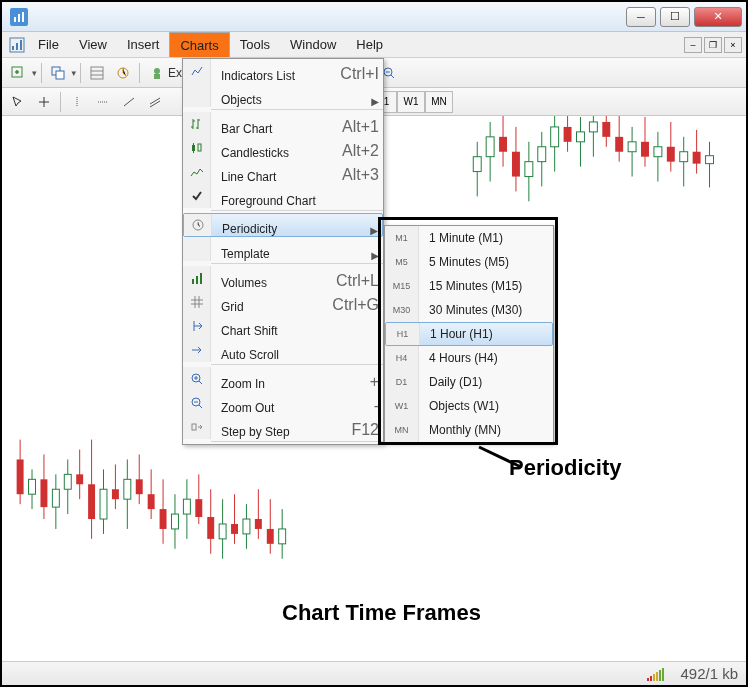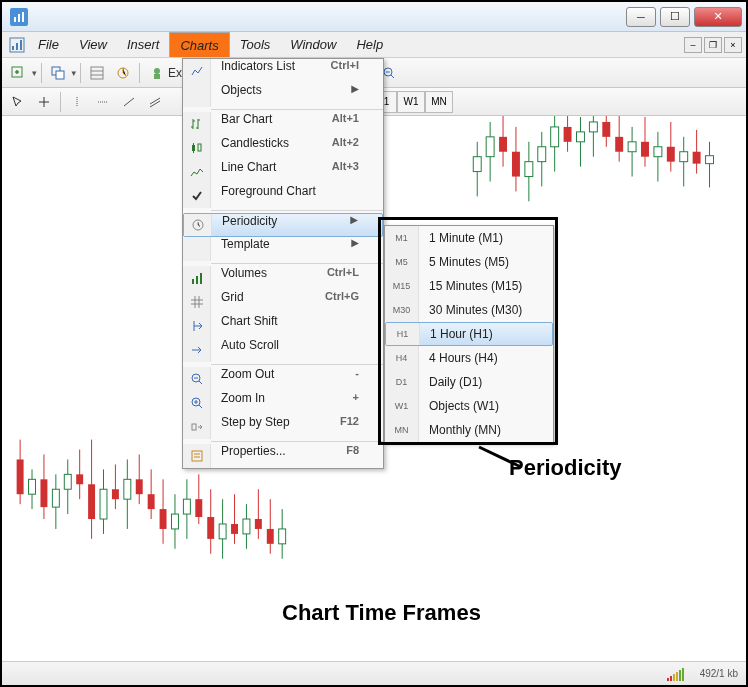--- a/index.html
+++ b/index.html
@@ -10,48 +10,48 @@
 .app-icon { width: 18px; height: 18px; background: #4a90d9; border-radius: 2px; display: flex; align-items: center; justify-content: center; }
 .app-icon svg { width: 12px; height: 12px; }
 .window-controls { display: flex; gap: 4px; }
 .win-btn { width: 30px; height: 20px; border: 1px solid #888; border-radius: 3px; display: flex; align-items: center; justify-content: center; font-size: 11px; background: linear-gradient(to bottom, #fefefe, #e0e0e0); cursor: pointer; }
 .win-btn.min { color: #333; }
 .win-btn.max { }
 .win-btn.close { background: linear-gradient(to bottom, #e88, #c33); color: #fff; width: 48px; }
 
 .menubar { height: 26px; background: #f0f0f0; display: flex; align-items: stretch; border-bottom: 1px solid #d0d0d0; padding-left: 4px; position: relative; }
 .menubar-icon { width: 22px; display: flex; align-items: center; justify-content: center; }
-.menu-item { padding: 0 10px; display: flex; align-items: center; font-size: 13px; color: #222; cursor: pointer; font-style: italic; }
+.menu-item { padding: 0 10px; display: flex; align-items: center; font-size: 13px; color: #222; cursor: pointer; }
 .menu-item.open { background: #f97316; border: 1px solid #aaa; border-bottom: none; }
 .menubar-right { margin-left: auto; display: flex; align-items: center; gap: 2px; padding-right: 4px; }
 .smallwin { width: 18px; height: 16px; border: 1px solid #aaa; background: #eee; font-size: 9px; display: flex; align-items: center; justify-content: center; }
 
 .toolbar { height: 30px; background: linear-gradient(to bottom, #fafafa, #ececec); border-bottom: 1px solid #c8c8c8; display: flex; align-items: center; padding: 0 4px; gap: 2px; position: relative; }
 .tb-btn { width: 24px; height: 24px; display: flex; align-items: center; justify-content: center; border: 1px solid transparent; cursor: pointer; font-size: 12px; }
 .tb-sep { width: 1px; height: 20px; background: #c0c0c0; margin: 0 2px; }
 .tb-text { font-size: 12px; color: #333; padding: 0 6px; display: flex; align-items: center; gap: 4px; }
 .tf-btn { width: 28px; height: 22px; border: 1px solid #bbb; background: #f5f5f5; font-size: 10px; display: flex; align-items: center; justify-content: center; cursor: pointer; }
 .tf-btn.active { background: #d8e8f8; border-color: #6a9; }
 
 .toolbar2 { height: 28px; background: linear-gradient(to bottom, #fafafa, #ececec); border-bottom: 1px solid #c8c8c8; display: flex; align-items: center; padding: 0 4px; gap: 2px; }
 
 .chart-area { position: absolute; top: 114px; left: 0; right: 0; bottom: 28px; background: #fff; }
 .chart-svg { width: 100%; height: 100%; }
 
-.statusbar { position: absolute; bottom: 0; left: 0; right: 0; height: 24px; background: linear-gradient(to bottom, #f5f5f5, #e8e8e8); border-top: 1px solid #ccc; display: flex; align-items: center; justify-content: flex-end; padding: 0 8px; gap: 16px; font-size: 10px; color: #555; }
+.statusbar { position: absolute; bottom: 0; left: 0; right: 0; height: 24px; background: linear-gradient(to bottom, #f5f5f5, #e8e8e8); border-top: 1px solid #ccc; display: flex; align-items: center; justify-content: flex-end; padding: 0 8px; gap: 16px; font-size: 15px; color: #555; }
 .status-bars { display: flex; align-items: flex-end; gap: 1px; height: 14px; }
 .status-bars span { width: 2px; background: #888; }
 
 
 .dropdown { position: absolute; top: 56px; left: 180px; width: 202px; background: #f8f8f8; border: 1px solid #969696; box-shadow: 2px 2px 4px rgba(0,0,0,0.25); z-index: 100; }
-.dd-item { height: 24px; display: flex; align-items: flex-start; font-size: 12px; color: #222; cursor: pointer; position: relative; padding-right: 24px; }
+.dd-item { height: 24px; display: flex; align-items: flex-end; font-size: 12px; color: #222; cursor: pointer; position: relative; padding-right: 4px; }
 .dd-item.highlighted { background: linear-gradient(to bottom, #e8f2fc, #c8dff5); border: 1px solid #7faedb; border-radius: 2px; height: 24px; }
 .dd-icon-col { width: 28px; display: flex; align-items: center; justify-content: center; border-right: 1px solid #e0e0e0; height: 100%; background: #f0f0f0; }
 .dd-label { flex: 1; padding-left: 10px; }
-.dd-shortcut { color: #666; font-size: 11px; font-weight: bold; }
+.dd-shortcut { color: #666; font-size: 16px; }
 .dd-arrow { color: #555; font-size: 10px; }
 .dd-sep { height: 1px; background: #d4d4d4; margin: 2px 0 2px 28px; }
 
 .submenu { position: absolute; top: 223px; left: 382px; width: 170px; background: #f8f8f8; border: 1px solid #969696; box-shadow: 2px 2px 4px rgba(0,0,0,0.25); z-index: 101; }
 .sub-item { height: 24px; display: flex; align-items: center; font-size: 12px; color: #222; cursor: pointer; }
 .sub-item.highlighted { background: linear-gradient(to bottom, #e8f2fc, #c8dff5); border: 1px solid #7faedb; border-radius: 2px; }
 .sub-icon-col { width: 34px; display: flex; align-items: center; justify-content: center; border-right: 1px solid #e0e0e0; height: 100%; background: #f0f0f0; font-size: 9px; color: #666; }
 .sub-label { flex: 1; padding-left: 10px; }
 
 .annotation-box { position: absolute; top: 215px; left: 376px; width: 180px; height: 228px; border: 3px solid #000; pointer-events: none; z-index: 200; }
@@ -510,57 +510,47 @@
           <path d="M2 7h8M8 4l3 3-3 3" fill="none" stroke="#3a6ab5"></path>
         </svg>
       </div>
       <div class="dd-label">Auto Scroll</div>
     </div>
     <div class="dd-sep"></div>
     <div class="dd-item">
       <div class="dd-icon-col">
         <svg width="14" height="14">
           <circle cx="6" cy="6" r="4" fill="none" stroke="#3a6ab5"></circle>
+          <path d="M9 9l3 3M4 6h4M6 4v4" stroke="#3a6ab5"></path>
+        </svg>
+      </div>
+      <div class="dd-label">Zoom In</div>
+      <div class="dd-shortcut">+</div>
+    </div>
+    <div class="dd-item">
+      <div class="dd-icon-col">
+        <svg width="14" height="14">
+          <circle cx="6" cy="6" r="4" fill="none" stroke="#3a6ab5"></circle>
           <path d="M9 9l3 3M4 6h4" stroke="#3a6ab5"></path>
         </svg>
       </div>
       <div class="dd-label">Zoom Out</div>
       <div class="dd-shortcut">-</div>
     </div>
     <div class="dd-item">
       <div class="dd-icon-col">
         <svg width="14" height="14">
-          <circle cx="6" cy="6" r="4" fill="none" stroke="#3a6ab5"></circle>
-          <path d="M9 9l3 3M4 6h4M6 4v4" stroke="#3a6ab5"></path>
-        </svg>
-      </div>
-      <div class="dd-label">Zoom In</div>
-      <div class="dd-shortcut">+</div>
-    </div>
-    <div class="dd-item">
-      <div class="dd-icon-col">
-        <svg width="14" height="14">
           <rect x="2" y="4" width="4" height="6" fill="none" stroke="#888"></rect>
           <path d="M8 7h4M10 5l2 2-2 2" fill="none" stroke="#888"></path>
         </svg>
       </div>
       <div class="dd-label">Step by Step</div>
       <div class="dd-shortcut">F12</div>
     </div>
     <div class="dd-sep"></div>
-    <div class="dd-item">
-      <div class="dd-icon-col">
-        <svg width="14" height="14">
-          <rect x="2" y="2" width="10" height="10" fill="none" stroke="#c88820"></rect>
-          <path d="M4 5h6M4 8h6" stroke="#c88820"></path>
-        </svg>
-      </div>
-      <div class="dd-label">Properties...</div>
-      <div class="dd-shortcut">F8</div>
-    </div>
   </div>
 
 <div class="submenu" id="periodicity-submenu">
     <div class="sub-item">
       <div class="sub-icon-col">M1</div>
       <div class="sub-label">1 Minute (M1)</div>
     </div>
     <div class="sub-item">
       <div class="sub-icon-col">M5</div>
       <div class="sub-label">5 Minutes (M5)</div>

